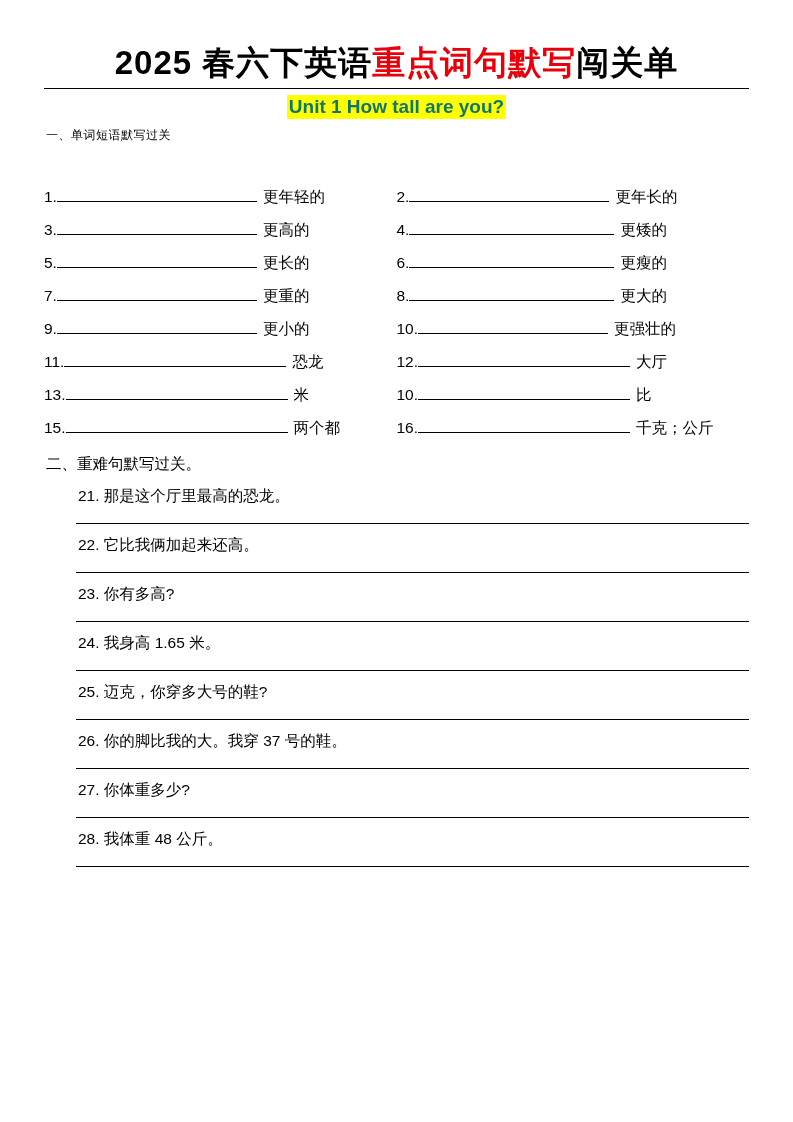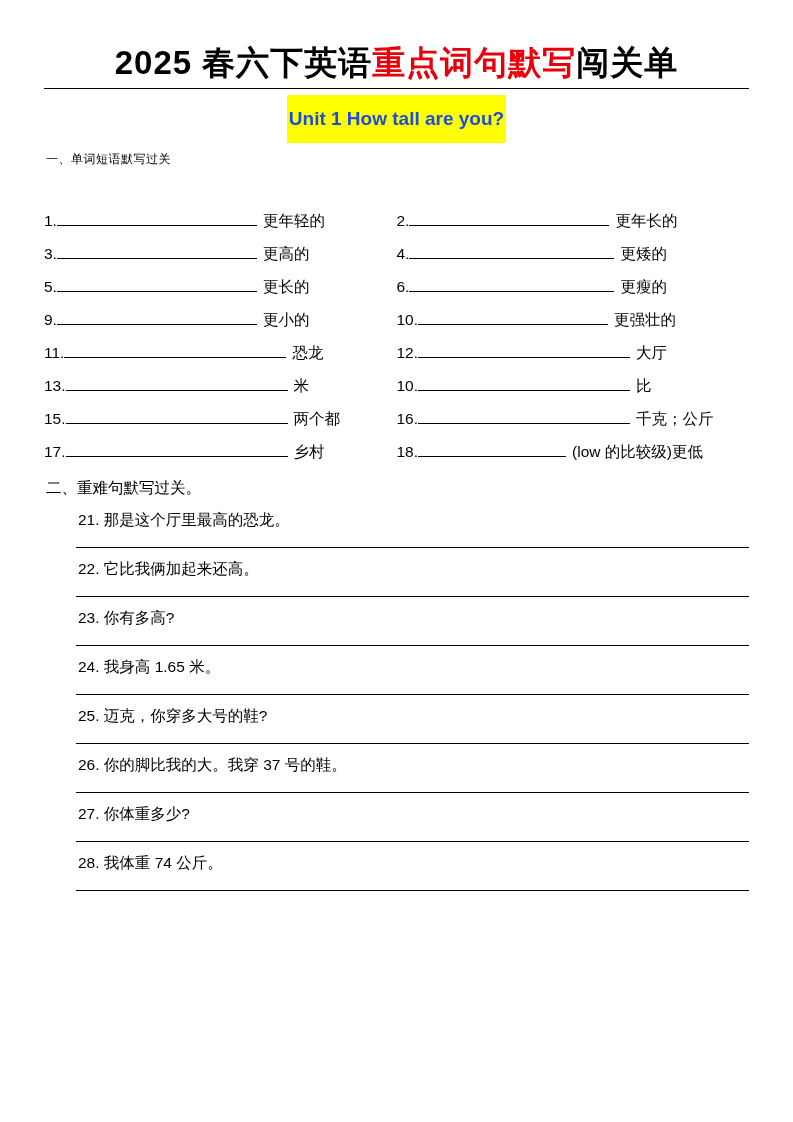--- a/index.html
+++ b/index.html
@@ -39,23 +39,23 @@
     border-top: 1.5px solid #000;
     margin: 4px 0 6px 0;
   }
   .unit-line {
     text-align: center;
     margin: 4px 0 8px 0;
   }
   .unit-line .unit-text {
     font-size: 19px;
     font-weight: bold;
-    color: #1d4ed8;
+    color: #0f766e;
     background: #ffff00;
-    padding: 13px 2px;
+    padding: 1px 2px;
     display: inline-block;
     letter-spacing: 0px;
   }
   .section-heading {
     font-size: 12px;
     margin: 6px 0 8px 2px;
     letter-spacing: 0.5px;
   }
   
   .vocab {
@@ -132,39 +132,39 @@
         </tr>
         <tr>
           <td class="left"><span class="num">3.</span><span class="blank" style="width: 200px;"></span><span class="cn">更高的</span></td>
           <td class="right"><span class="num">4.</span><span class="blank" style="width: 205px;"></span><span class="cn">更矮的</span></td>
         </tr>
         <tr>
           <td class="left"><span class="num">5.</span><span class="blank" style="width: 200px;"></span><span class="cn">更长的</span></td>
           <td class="right"><span class="num">6.</span><span class="blank" style="width: 205px;"></span><span class="cn">更瘦的</span></td>
         </tr>
         <tr>
+          <td class="left"><span class="num">7.</span><span class="blank" style="width: 200px;"></span><span class="cn">更重的</span></td>
+          <td class="right"><span class="num">8.</span><span class="blank" style="width: 205px;"></span><span class="cn">更大的</span></td>
+        </tr>
+        <tr>
           <td class="left"><span class="num">9.</span><span class="blank" style="width: 200px;"></span><span class="cn">更小的</span></td>
           <td class="right"><span class="num">10.</span><span class="blank" style="width: 190px;"></span><span class="cn">更强壮的</span></td>
         </tr>
         <tr>
           <td class="left"><span class="num">11.</span><span class="blank" style="width: 222px;"></span><span class="cn">恐龙</span></td>
           <td class="right"><span class="num">12.</span><span class="blank" style="width: 212px;"></span><span class="cn">大厅</span></td>
         </tr>
         <tr>
           <td class="left"><span class="num">13.</span><span class="blank" style="width: 222px;"></span><span class="cn">米</span></td>
           <td class="right"><span class="num">10.</span><span class="blank" style="width: 212px;"></span><span class="cn">比</span></td>
         </tr>
         <tr>
           <td class="left"><span class="num">15.</span><span class="blank" style="width: 222px;"></span><span class="cn">两个都</span></td>
           <td class="right"><span class="num">16.</span><span class="blank" style="width: 212px;"></span><span class="cn">千克；公斤</span></td>
         </tr>
-        <tr>
-          <td class="left"><span class="num">17.</span><span class="blank" style="width: 222px;"></span><span class="cn">乡村</span></td>
-          <td class="right"><span class="num">18.</span><span class="blank" style="width: 148px;"></span><span class="cn">(low 的比较级)更低</span></td>
-        </tr>
       </tbody>
   </table>
 
   <div class="section-heading2">二、重难句默写过关。</div>
 
   <div id="sentence-list">
       <div class="sent-block">
         <div class="sent-text"><span>21.</span><span> 那是这个厅里最高的恐龙。</span></div>
         <hr class="answer-rule">
       </div>
@@ -186,18 +186,18 @@
       </div>
       <div class="sent-block">
         <div class="sent-text"><span>26.</span><span> 你的脚比我的大。我穿 37 号的鞋。</span></div>
         <hr class="answer-rule">
       </div>
       <div class="sent-block">
         <div class="sent-text"><span>27.</span><span> 你体重多少?</span></div>
         <hr class="answer-rule">
       </div>
       <div class="sent-block">
-        <div class="sent-text"><span>28.</span><span> 我体重 74 公斤。</span></div>
+        <div class="sent-text"><span>28.</span><span> 我体重 48 公斤。</span></div>
         <hr class="answer-rule">
       </div>
     </div>
 
 </div>
 
 </body></html>

